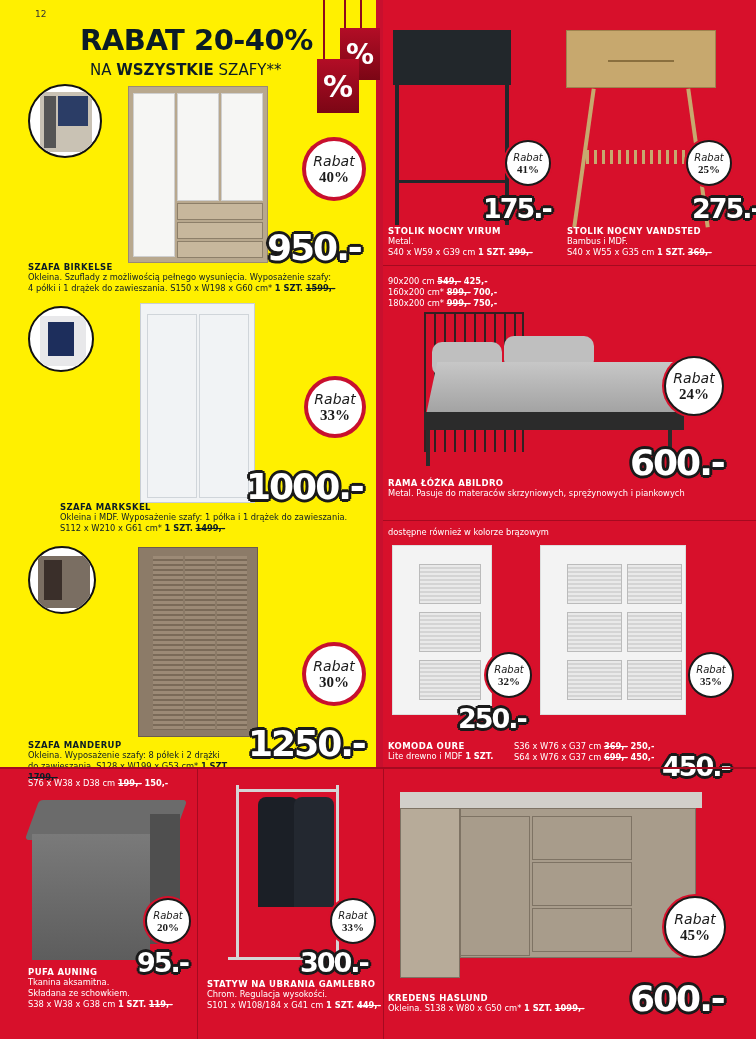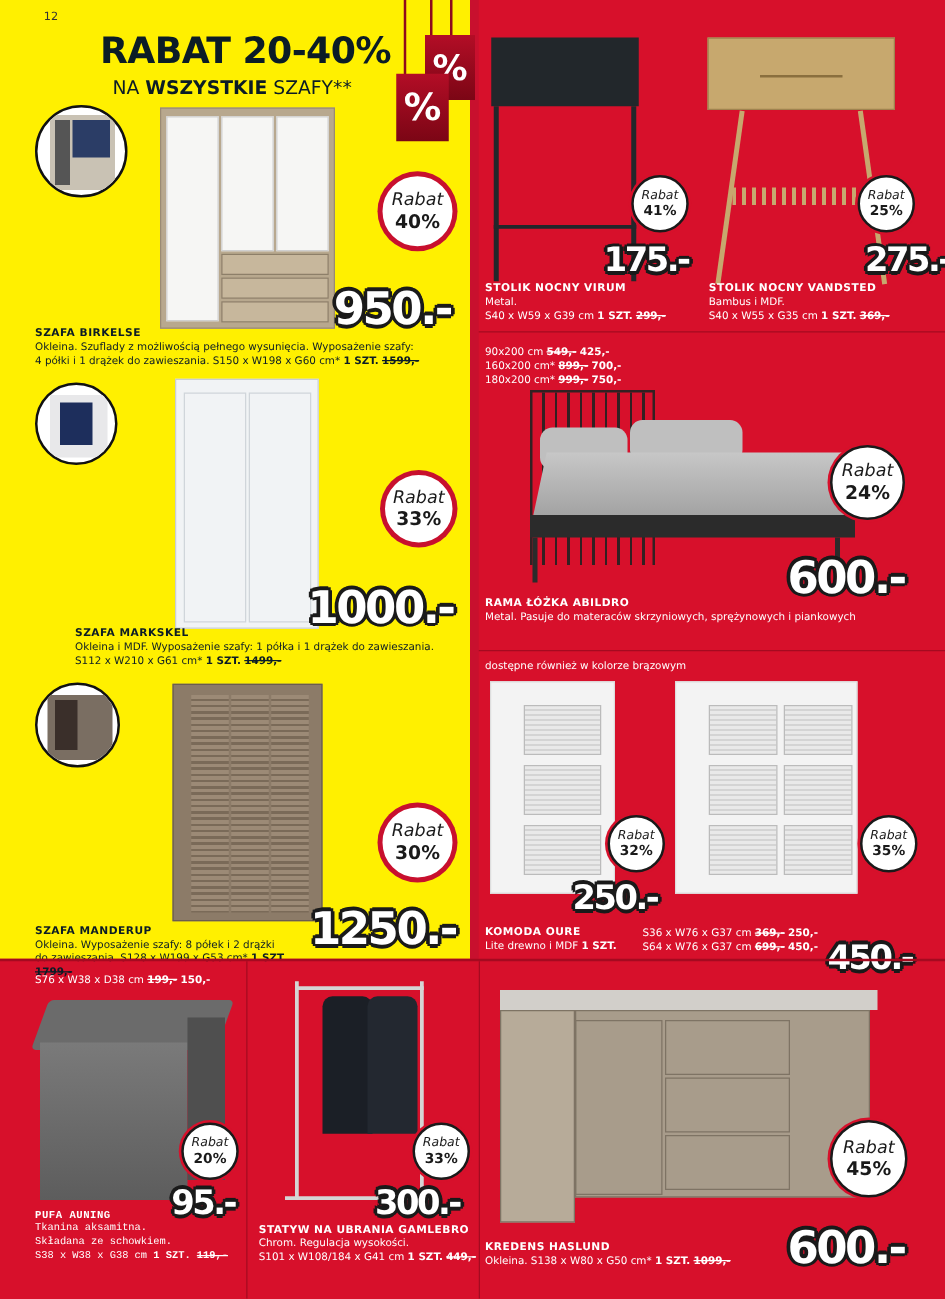--- a/index.html
+++ b/index.html
@@ -17,21 +17,21 @@
   .name { font-weight: bold; font-size: 8.5px; letter-spacing: 0.4px; text-transform: uppercase; }
   .desc { font-size: 8.3px; line-height: 11px; }
   .on-yellow { color: #0b1c26; }
   .strike { text-decoration: line-through; font-weight: bold; }
   .bold { font-weight: bold; }
   .price { position: absolute; font-family: "DejaVu Sans", sans-serif; font-weight: bold; color: #fff; letter-spacing: -2px;
            text-shadow: -2px -2px 0 #1a1a1a, 2px -2px 0 #1a1a1a, -2px 2px 0 #1a1a1a, 2px 2px 0 #1a1a1a, 0 3px 0 #1a1a1a, 3px 0 0 #1a1a1a, -3px 0 0 #1a1a1a, 0 -3px 0 #1a1a1a; white-space: nowrap; }
   .badge { position: absolute; border-radius: 50%; background: #fff; border: 2.5px solid #1a1a1a; display: flex; flex-direction: column; align-items: center; justify-content: center; color: #1a1a1a; box-shadow: 0 0 0 2px #d7102b; }
   .badge.on-y { box-shadow: 0 0 0 2px #c8102e; border-color: #c8102e; }
   .badge .b-lbl { font-style: italic; }
-  .badge .b-val { font-weight: bold; }
+  .badge .b-val { font-weight: bold; font-family: Liberation Serif, serif; }
   .thumb { position: absolute; border-radius: 50%; background: #fff; border: 2px solid #111; overflow: hidden; }
   
   .wardrobe { position: absolute; border: 1px solid #9a8a74; }
   .door { position: absolute; background: #f6f6f4; border: 1px solid #cfcfcf; }
   .oak { background: #b8a88e; }
   .drawer { position: absolute; background: #c7b79c; border: 1px solid #8d7f69; }
 </style>
 </head>
 <body>
 
@@ -220,21 +220,21 @@
 <div class="abs" style="left:32px;top:800px;width:148px;height:162px;">
   <div class="abs" style="left:0;top:0;width:148px;height:40px;background:#6b6b6b;transform:skewX(-20deg);border-radius:4px;"></div>
   <div class="abs" style="left:0;top:34px;width:118px;height:126px;background:linear-gradient(#7a7a7a,#5d5d5d);"></div>
   <div class="abs" style="left:118px;top:14px;width:30px;height:130px;background:#4f4f4f;"></div>
 </div>
 <div class="badge" style="left:145px;top:898px;width:46px;height:46px;">
   <span class="b-lbl" style="font-size:10px;">Rabat</span>
   <span class="b-val" style="font-size:11px;">20%</span>
 </div>
 <div class="price" style="left:137px;top:947px;font-size:27px;">95.-</div>
-<div class="abs" style="left:28px;top:967px;width:165px;font-family:Liberation Mono, monospace;">
+<div class="abs" style="left:28px;top:967px;width:165px;">
   <div class="name">PUFA AUNING</div>
   <div class="desc">Tkanina aksamitna.</div>
   <div class="desc">Składana ze schowkiem.</div>
   <div class="desc"><span>S38 x W38 x G38 cm </span><span class="bold">1 SZT.</span> <span class="strike">119,-</span></div>
 </div>
 
 <div class="abs" style="left:228px;top:785px;width:150px;height:185px;">
   <div class="abs" style="left:8px;top:0;width:3px;height:175px;background:#d5d5d5;"></div>
   <div class="abs" style="left:108px;top:0;width:3px;height:175px;background:#d5d5d5;"></div>
   <div class="abs" style="left:8px;top:4px;width:103px;height:3px;background:#d5d5d5;"></div>

